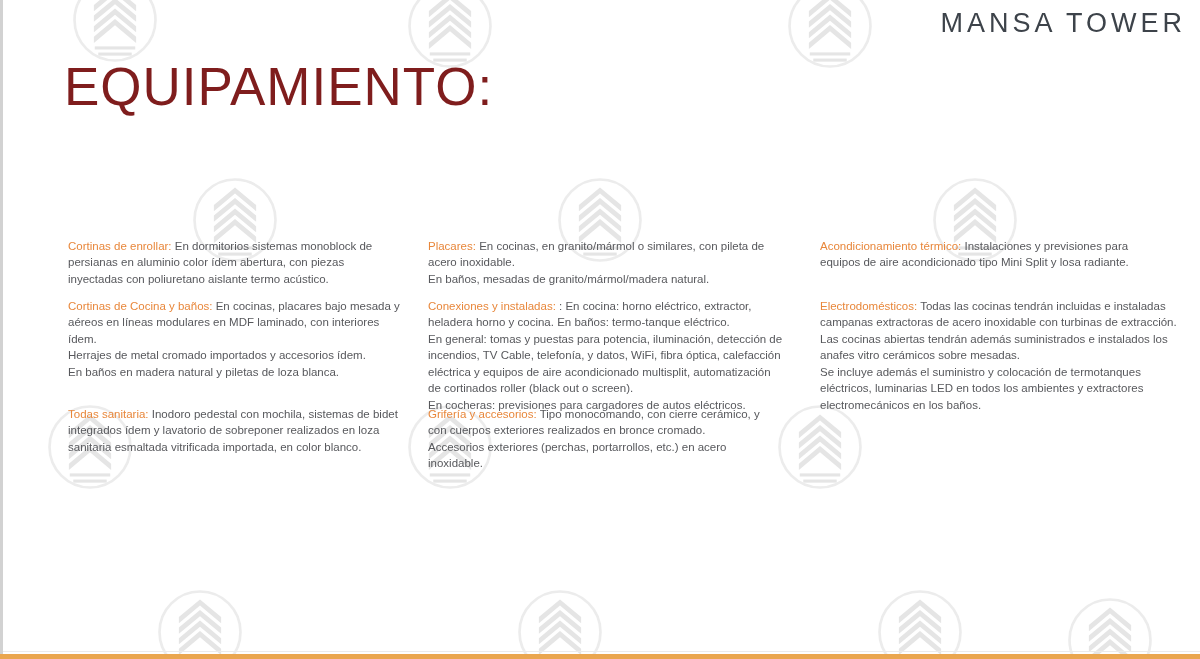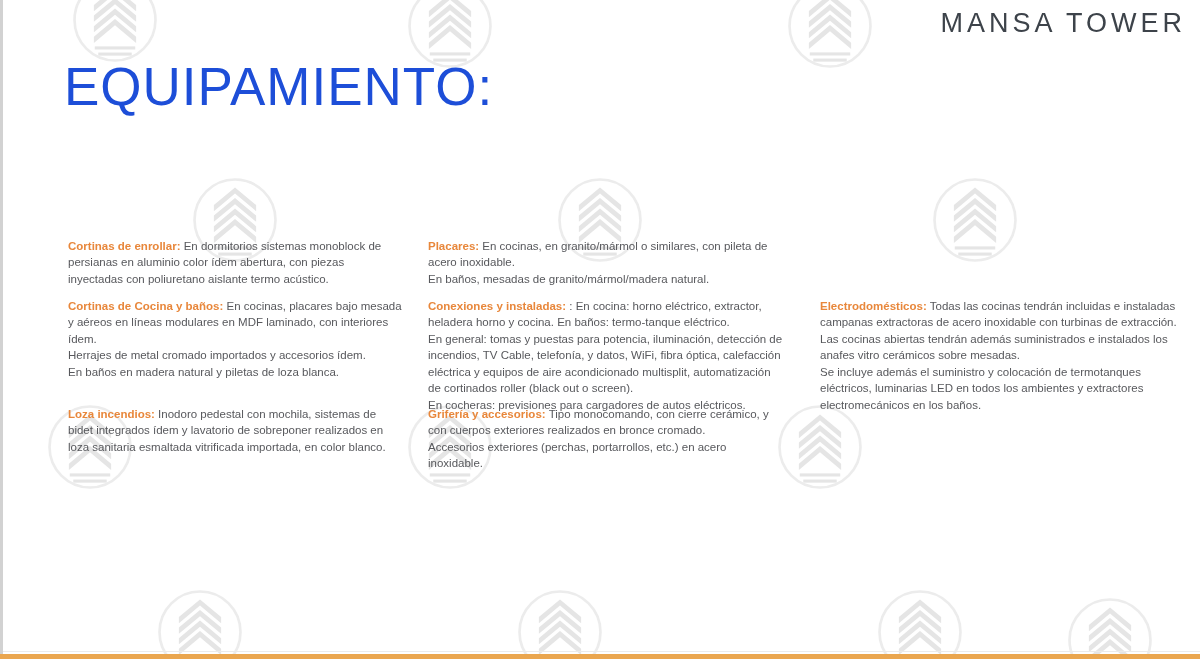--- a/index.html
+++ b/index.html
@@ -7,24 +7,24 @@
        font-family:"Liberation Sans", sans-serif;position:relative;}
   .page{position:absolute;inset:0;background:#ffffff;overflow:hidden;}
 
   .left-edge{position:absolute;left:0;top:0;width:3px;height:659px;background:#d2d2d2;}
   .content-divider{position:absolute;left:0;right:0;bottom:7px;height:1px;background:#ebebeb;}
   .bottom-bar{position:absolute;left:0;right:0;bottom:0;height:5px;background:#eaa64f;}
 
   .brand{position:absolute;top:8px;right:14px;font-size:27px;font-weight:500;
          letter-spacing:4px;color:#3d434a;}
   .page-title{position:absolute;left:64px;top:56px;margin:0;font-size:53px;
-              font-weight:300;letter-spacing:1px;color:#1d4ed8;}
+              font-weight:300;letter-spacing:1px;color:#7f1d1d;}
 
   .block{position:absolute;font-size:11.5px;line-height:1.43;color:#57585c;}
-  .block .lbl{color:#e8873b;font-weight:bold;}
+  .block .lbl{color:#e8873b;font-weight:normal;}
   .block .txt{white-space:pre-line;}
 
   .wm{position:absolute;width:88px;height:88px;pointer-events:none;}
   .wm svg{width:100%;height:100%;display:block;}
 </style>
 </head>
 <body>
 
 <div class="page">
 
@@ -207,41 +207,45 @@
     <span class="lbl">Cortinas de enrollar:</span>
     <span class="txt">En dormitorios sistemas monoblock de persianas en aluminio color ídem abertura, con piezas inyectadas con poliuretano aislante termo acústico.</span>
   </div>
   <div class="block" style="left:68px;top:298px;width:336px">
     <span class="lbl">Cortinas de Cocina y baños:</span>
     <span class="txt">En cocinas, placares bajo mesada y aéreos en líneas modulares en MDF laminado, con interiores ídem.
 Herrajes de metal cromado importados y accesorios ídem.
 En baños en madera natural y piletas de loza blanca.</span>
   </div>
   <div class="block" style="left:68px;top:406px;width:336px">
-    <span class="lbl">Loza incendios:</span>
+    <span class="lbl">Todas sanitaria:</span>
     <span class="txt">Inodoro pedestal con mochila, sistemas de bidet integrados ídem y lavatorio de sobreponer realizados en loza sanitaria esmaltada vitrificada importada, en color blanco.</span>
   </div>
 
   <div class="block" style="left:428px;top:238px;width:352px">
     <span class="lbl">Placares:</span>
     <span class="txt">En cocinas, en granito/mármol o similares, con pileta de acero inoxidable.
 En baños, mesadas de granito/mármol/madera natural.</span>
   </div>
   <div class="block" style="left:428px;top:298px;width:358px">
     <span class="lbl">Conexiones y instaladas:</span>
     <span class="txt">: En cocina: horno eléctrico, extractor, heladera horno y cocina. En baños: termo-tanque eléctrico.
 En general: tomas y puestas para potencia, iluminación, detección de incendios, TV Cable, telefonía, y datos, WiFi, fibra óptica, calefacción eléctrica y equipos de aire acondicionado multisplit, automatización de cortinados roller (black out o screen).
 En cocheras: previsiones para cargadores de autos eléctricos.</span>
   </div>
   <div class="block" style="left:428px;top:406px;width:348px">
     <span class="lbl">Grifería y accesorios:</span>
     <span class="txt">Tipo monocomando, con cierre cerámico, y con cuerpos exteriores realizados en bronce cromado.
 Accesorios exteriores (perchas, portarrollos, etc.) en acero inoxidable.</span>
   </div>
 
+  <div class="block" style="left:820px;top:238px;width:340px">
+    <span class="lbl">Acondicionamiento térmico:</span>
+    <span class="txt">Instalaciones y previsiones para equipos de aire acondicionado tipo Mini Split y losa radiante.</span>
+  </div>
   <div class="block" style="left:820px;top:298px;width:368px">
     <span class="lbl">Electrodomésticos:</span>
     <span class="txt">Todas las cocinas tendrán incluidas e instaladas campanas extractoras de acero inoxidable con turbinas de extracción.
 Las cocinas abiertas tendrán además suministrados e instalados los anafes vitro cerámicos sobre mesadas.
 Se incluye además el suministro y colocación de termotanques eléctricos, luminarias LED en todos los ambientes y extractores electromecánicos en los baños.</span>
   </div>
 
   <div class="content-divider"></div>
   <div class="left-edge"></div>
   <div class="bottom-bar"></div>

